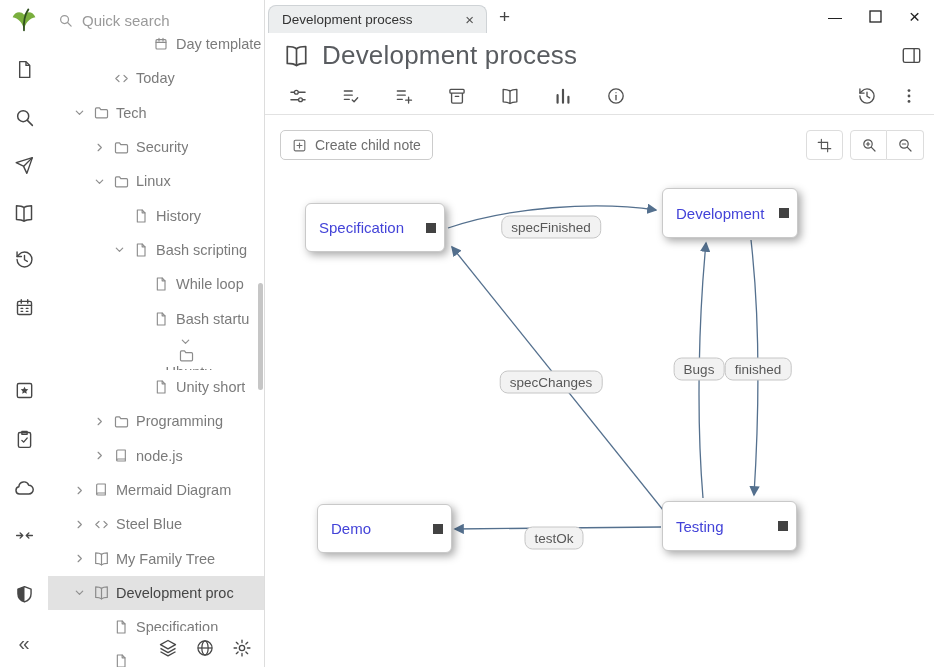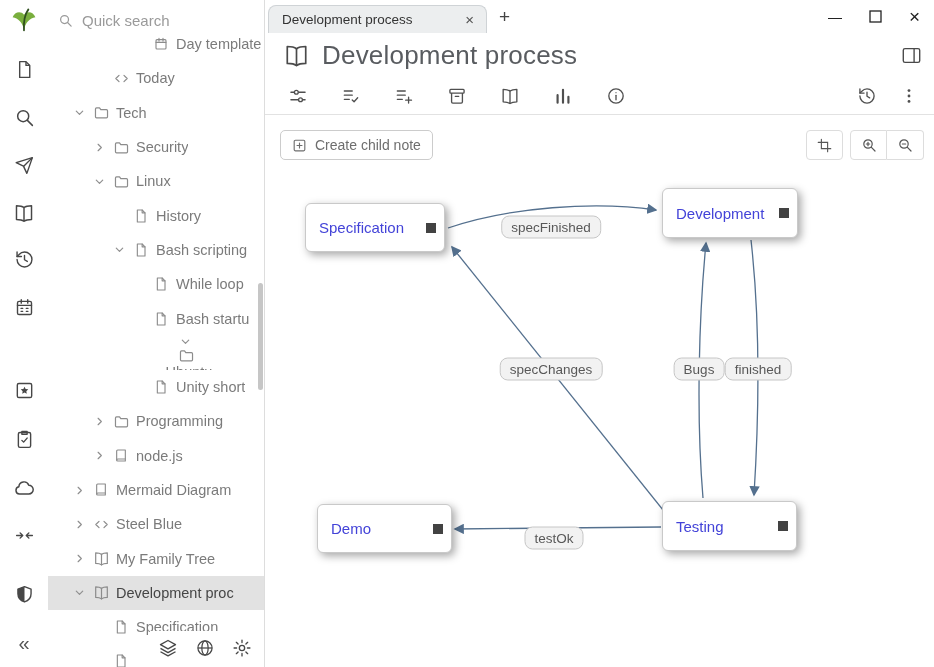--- a/index.html
+++ b/index.html
@@ -587,20 +587,20 @@
         </div>
         <div class="map-node" style="left: 397px; top: 341px; width: 135px; height: 50px;">
           <span class="ntitle">Testing</span>
           <span class="endpoint"></span>
         </div>
         <div class="map-node" style="left: 52px; top: 344px; width: 135px; height: 49px;">
           <span class="ntitle">Demo</span>
           <span class="endpoint"></span>
         </div>
         <div class="map-edge-label" style="left: 286px; top: 49px; margin-top: 18px;">specFinished</div>
-        <div class="map-edge-label" style="left: 286px; top: 209px;">specChanges</div>
+        <div class="map-edge-label" style="left: 286px; top: 222px;">specChanges</div>
         <div class="map-edge-label" style="left: 434px; top: 209px;">Bugs</div>
         <div class="map-edge-label" style="left: 493px; top: 209px;">finished</div>
         <div class="map-edge-label" style="left: 289px; top: 378px;">testOk</div>
       </div>
 
   </main>
 </div>
 
 </body></html>

